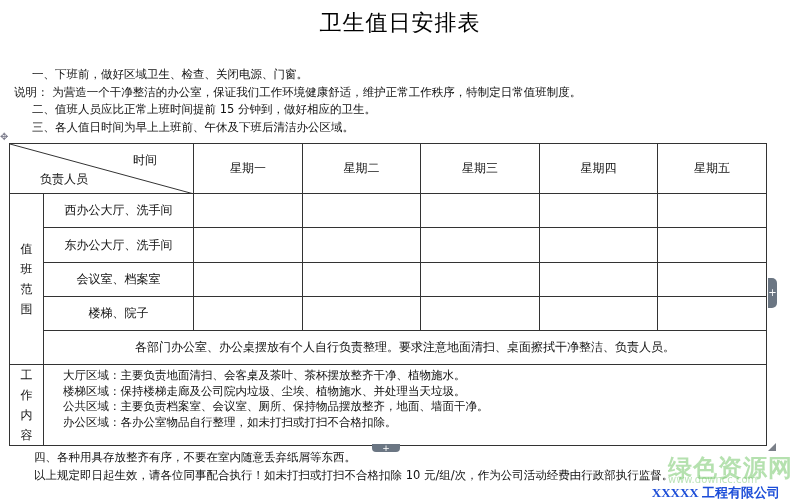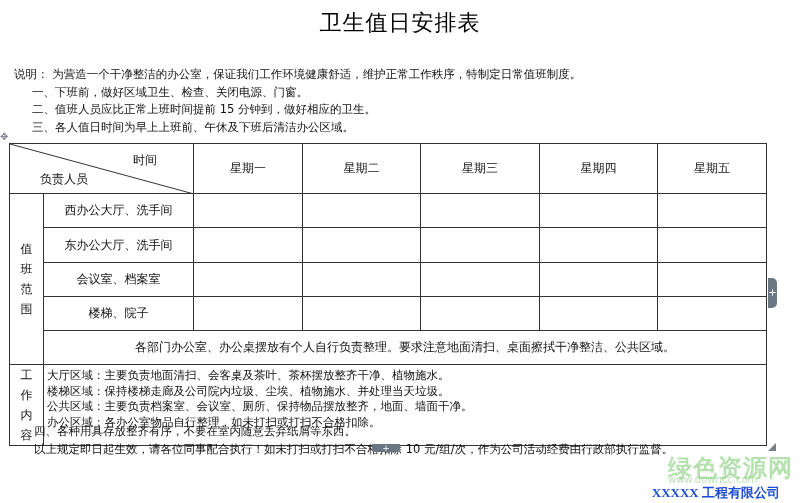--- a/index.html
+++ b/index.html
@@ -24,36 +24,36 @@
       border-collapse: collapse; table-layout: fixed;
       font-size: 12px;
     }
     table.duty td { border: 1px solid #333; padding: 0; text-align: center; vertical-align: middle; }
     .diag { position: relative; font-family: Liberation Mono, monospace; }
     .diag svg { position: absolute; left: 0; top: 0; }
     .diag .time { position: absolute; right: 36px; top: 8px; }
     .diag .person { position: absolute; left: 30px; bottom: 5px; }
     .vert { line-height: 20px; }
     .worktext { text-align: left !important; vertical-align: top !important; padding: 3px 3px !important; line-height: 15.5px; font-size: 11.5px; }
-    .worktext div { white-space: nowrap; }
+    .worktext div { white-space: nowrap; margin-left: 16px; }
     .plus-right {
       position: absolute; left: 768px; top: 278px; width: 9px; height: 30px;
       background: #6b7683; color: #fff; font-size: 10px; line-height: 30px; text-align: center;
       border-radius: 0 5px 5px 0;
     }
     .plus-bottom {
       position: absolute; left: 372px; top: 444px; width: 28px; height: 8px;
       background: #6b7683; color: #fff; font-size: 9px; line-height: 8px; text-align: center;
       border-radius: 0 0 4px 4px;
     }
     .resize-corner {
       position: absolute; left: 768px; top: 443px; width: 0; height: 0;
       border-left: 8px solid transparent; border-bottom: 8px solid #7a7f88;
     }
-    .footer { position: absolute; left: 34px; top: 422px; font-size: 11.5px; line-height: 18px; }
+    .footer { position: absolute; left: 34px; top: 448px; font-size: 11.5px; line-height: 18px; }
     .footer .line { white-space: nowrap; }
     .footer .indent2 { padding-left: 0; }
     .company {
       position: absolute; right: 20px; top: 484px; font-size: 13px; font-weight: bold;
       font-family: "Liberation Serif", "DejaVu Serif", serif; color: #1d4ed8;
     }
     .watermark {
       position: absolute; left: 668px; top: 452px; font-size: 24px; font-weight: bold;
       color: rgba(120, 200, 110, 0.55); letter-spacing: 1px;
     }
@@ -61,25 +61,25 @@
       position: absolute; left: 668px; top: 474px; font-size: 10px;
       color: rgba(120, 200, 110, 0.5);
     }
   </style>
 </head>
 <body>
 
 <div class="title">卫生值日安排表</div>
 
 <div class="intro">
+  <div class="line indent">一、下班前，做好区域卫生、检查、关闭电源、门窗。</div>
   <div class="line">
     <span>说明：</span>
     <span>为营造一个干净整洁的办公室，保证我们工作环境健康舒适，维护正常工作秩序，特制定日常值班制度。</span>
   </div>
-  <div class="line indent">一、下班前，做好区域卫生、检查、关闭电源、门窗。</div>
   <div class="line indent">二、值班人员应比正常上班时间提前 15 分钟到，做好相应的卫生。</div>
   <div class="line indent">三、各人值日时间为早上上班前、午休及下班后清洁办公区域。</div>
 </div>
 
 <div class="move-handle">✥</div>
 
 <table class="duty">
   <colgroup>
     <col style="width:34px">
     <col style="width:150px">
@@ -136,21 +136,21 @@
   </tr>
   <tr style="height:34px">
     <td>楼梯、院子</td>
     <td></td>
     <td></td>
     <td></td>
     <td></td>
     <td></td>
   </tr>
   <tr style="height:34px">
-    <td colspan="6">各部门办公室、办公桌摆放有个人自行负责整理。要求注意地面清扫、桌面擦拭干净整洁、公共区域。</td>
+    <td colspan="6">各部门办公室、办公桌摆放有个人自行负责整理。要求注意地面清扫、桌面擦拭干净整洁、负责人员。</td>
   </tr>
   <tr style="height:80px">
     <td class="vert">
       <div>工</div>
       <div>作</div>
       <div>内</div>
       <div>容</div>
     </td>
     <td colspan="6" class="worktext">
       <div>大厅区域：主要负责地面清扫、会客桌及茶叶、茶杯摆放整齐干净、植物施水。</div>

